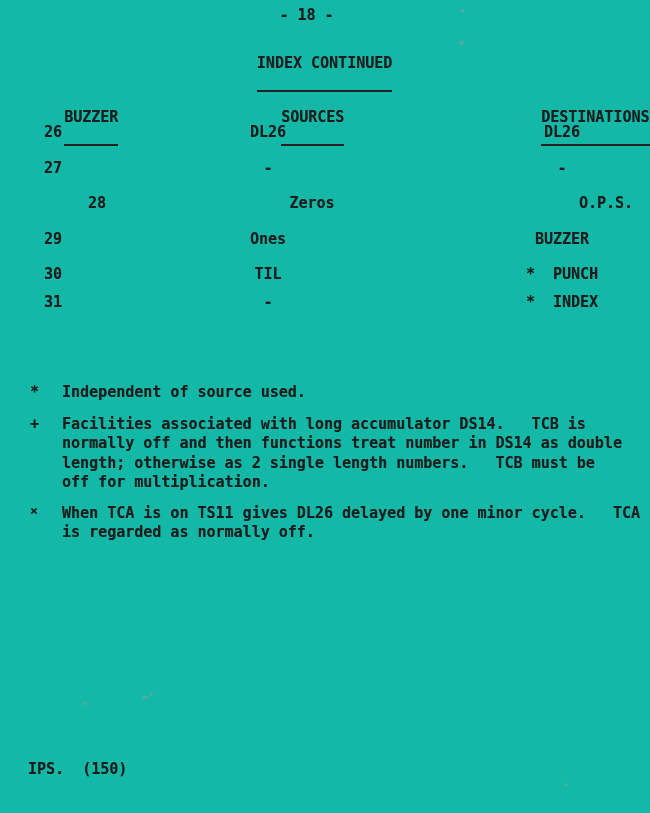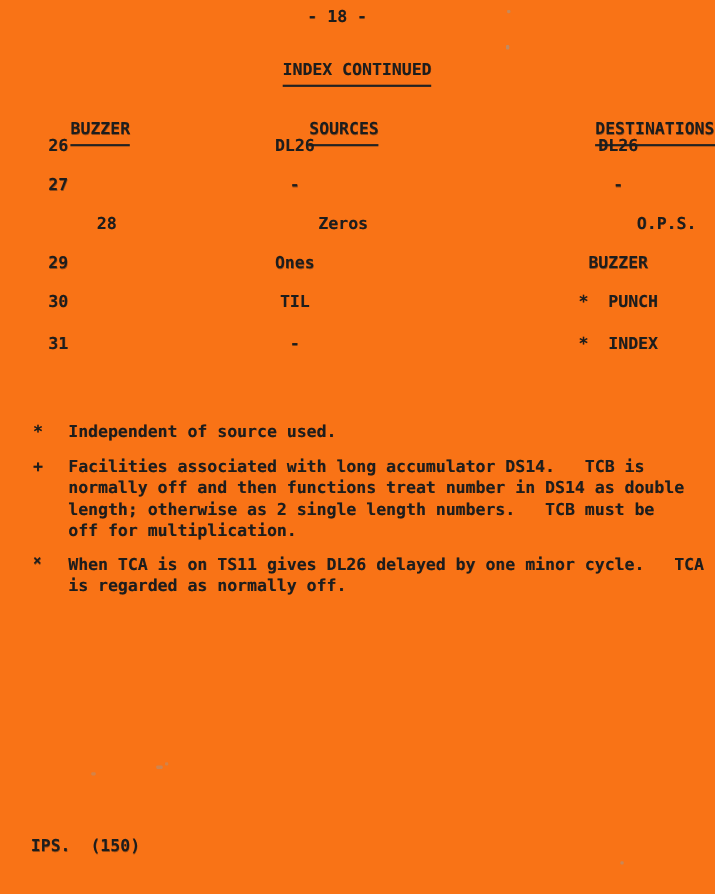--- a/index.html
+++ b/index.html
@@ -2,41 +2,41 @@
 <html><head>
 <meta charset="utf-8">
 <style>
   html, body { margin: 0; padding: 0; }
   body { background: #ffffff; }
 
   .page {
     position: relative;
     width: 650px;
     height: 813px;
-    background: #f97316;
+    background: #14b8a6;
     overflow: hidden;
     font-family: "DejaVu Sans Mono", "Liberation Mono", monospace;
     font-weight: 700;
     font-size: 15px;
     color: #1d1d1d;
     text-shadow: 0.3px 0.3px 0.6px rgba(25,25,25,0.45);
   }
 
   .center-line {
     position: absolute;
     left: 0;
     width: 613px;
     text-align: center;
     white-space: pre;
   }
 
   .u {
     display: inline-block;
     border-bottom: 2.6px solid #222;
-    padding-bottom: 5px;
+    padding-bottom: 18px;
     line-height: 1.15;
   }
 
   .th { position: absolute; top: 90px; white-space: pre; }
   .th-number { left: 28px; }
   .th-sources { left: 245px; }
   .th-destinations { left: 505px; }
 
   .trow { position: absolute; left: 0; width: 650px; height: 20px; }
   .cell { position: absolute; white-space: pre; }
@@ -98,21 +98,21 @@
   <div class="trow" style="top: 230px; padding-left: 12px;">
     <span class="cell c-num">29</span>
     <span class="cell c-src">Ones</span>
     <span class="cell c-dst">BUZZER</span>
   </div>
   <div class="trow" style="top: 265px;">
     <span class="cell c-num">30</span>
     <span class="cell c-src">TIL</span>
     <span class="cell c-dst">*  PUNCH</span>
   </div>
-  <div class="trow" style="top: 303px;">
+  <div class="trow" style="top: 293px;">
     <span class="cell c-num">31</span>
     <span class="cell c-src">-</span>
     <span class="cell c-dst">*  INDEX</span>
   </div>
 
   <div class="footnote" style="top: 383px;">
     <span class="fn-marker">*</span>
     <div class="fn-text">Independent of source used.</div>
   </div>
 

